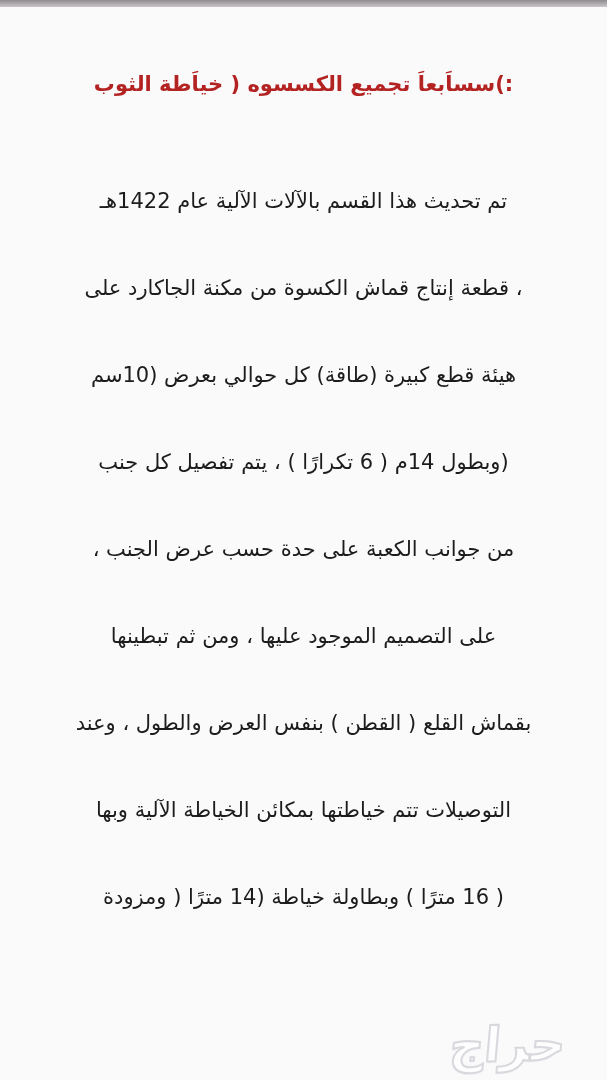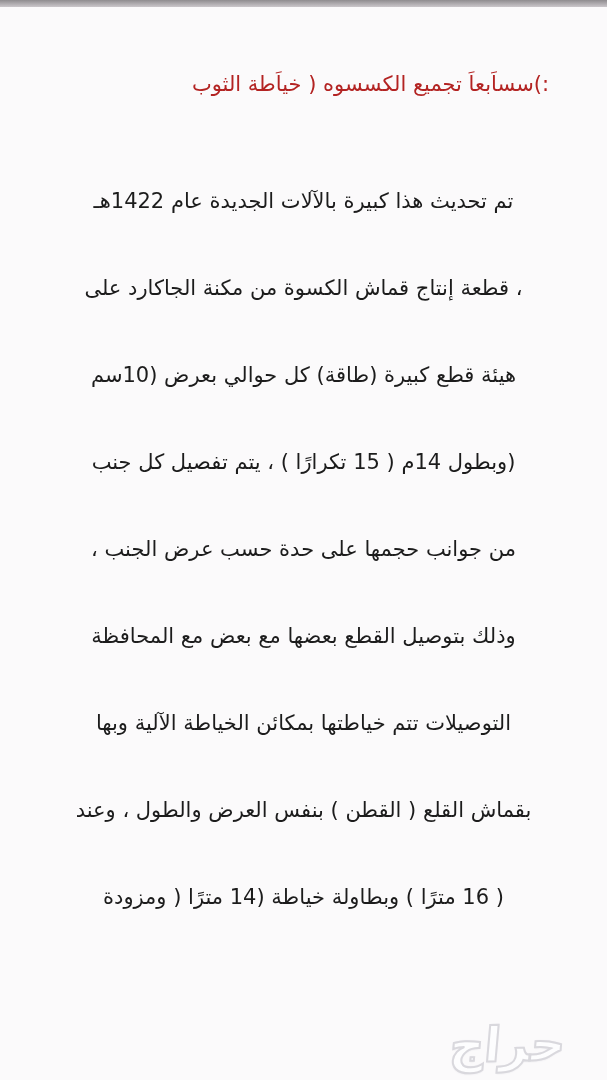--- a/index.html
+++ b/index.html
@@ -15,23 +15,22 @@
   .content{
     direction:rtl;
     padding:5px 58px 0 58px;
     color:#1c1c1c;
     font-size:21px;
     line-height:29px;
     text-align:center;
     white-space:pre-wrap;
   }
   .heading{
-    font-weight:normal;
+    font-weight:bold;
     margin-bottom:1px;
-    text-align:right;
   }
   .line{min-height:29px;}
   .watermark{
     position:absolute;
     right:42px;
     bottom:8px;
     direction:rtl;
     font-size:48px;
     font-weight:bold;
     letter-spacing:5px;
@@ -42,28 +41,28 @@
   }
 </style>
 </head>
 <body style="background: rgb(251, 250, 251);">
 
 <div class="top-bar"></div>
 
 <div class="content" style="color: rgb(28, 28, 28);">
   <div class="line heading" style="color: rgb(179, 35, 34);">:)سساَبعاَ تجميع الكسسوه ( خياَطة الثوب</div>
 
-  <div class="line">تم تحديث هذا كبيرة بالآلات الجديدة عام 1422هـ</div>
+  <div class="line">تم تحديث هذا القسم بالآلات الآلية عام 1422هـ</div>
   <div class="line">، قطعة إنتاج قماش الكسوة من مكنة الجاكارد على</div>
   <div class="line">هيئة قطع كبيرة (طاقة) كل حوالي بعرض (10سم</div>
-  <div class="line">(وبطول 14م ( 15 تكرارًا ) ، يتم تفصيل كل جنب</div>
-  <div class="line">من جوانب حجمها على حدة حسب عرض الجنب ،</div>
-  <div class="line">وذلك بتوصيل القطع بعضها مع بعض مع المحافظة</div>
+  <div class="line">(وبطول 14م ( 6 تكرارًا ) ، يتم تفصيل كل جنب</div>
+  <div class="line">من جوانب الكعبة على حدة حسب عرض الجنب ،</div>
+  <div class="line">على التصميم الموجود عليها ، ومن ثم تبطينها</div>
+  <div class="line">بقماش القلع ( القطن ) بنفس العرض والطول ، وعند</div>
   <div class="line">التوصيلات تتم خياطتها بمكائن الخياطة الآلية وبها</div>
-  <div class="line">بقماش القلع ( القطن ) بنفس العرض والطول ، وعند</div>
   <div class="line">( 16 مترًا ) وبطاولة خياطة (14 مترًا ( ومزودة</div>
   
   
   
   
   
   
   
   
   

